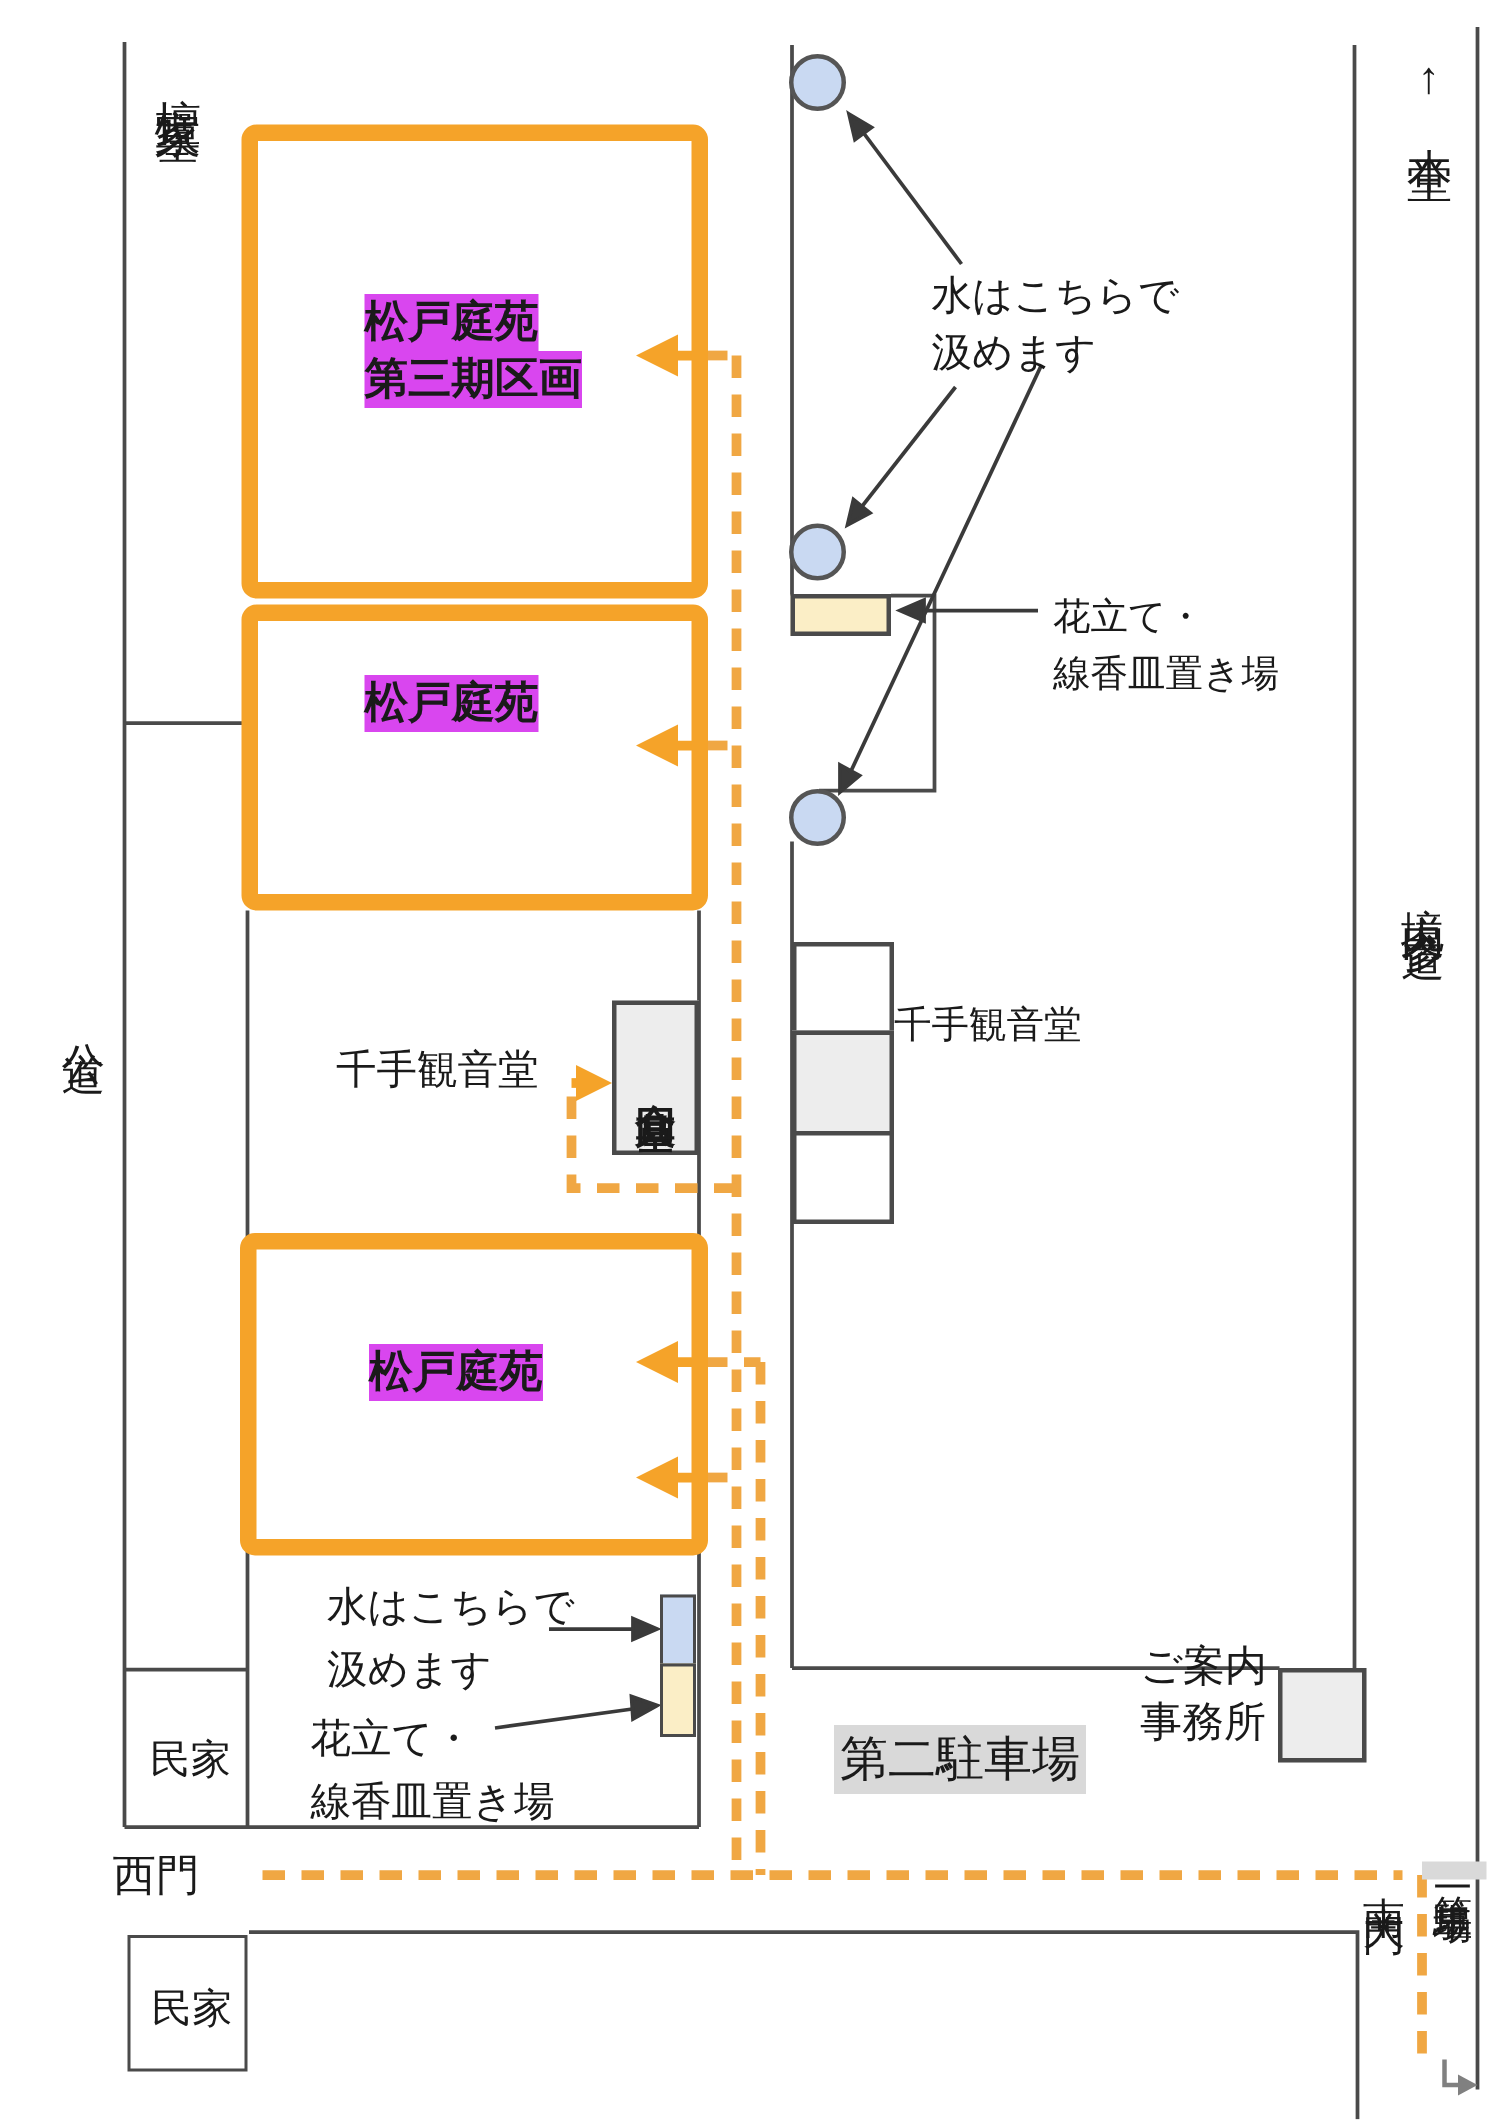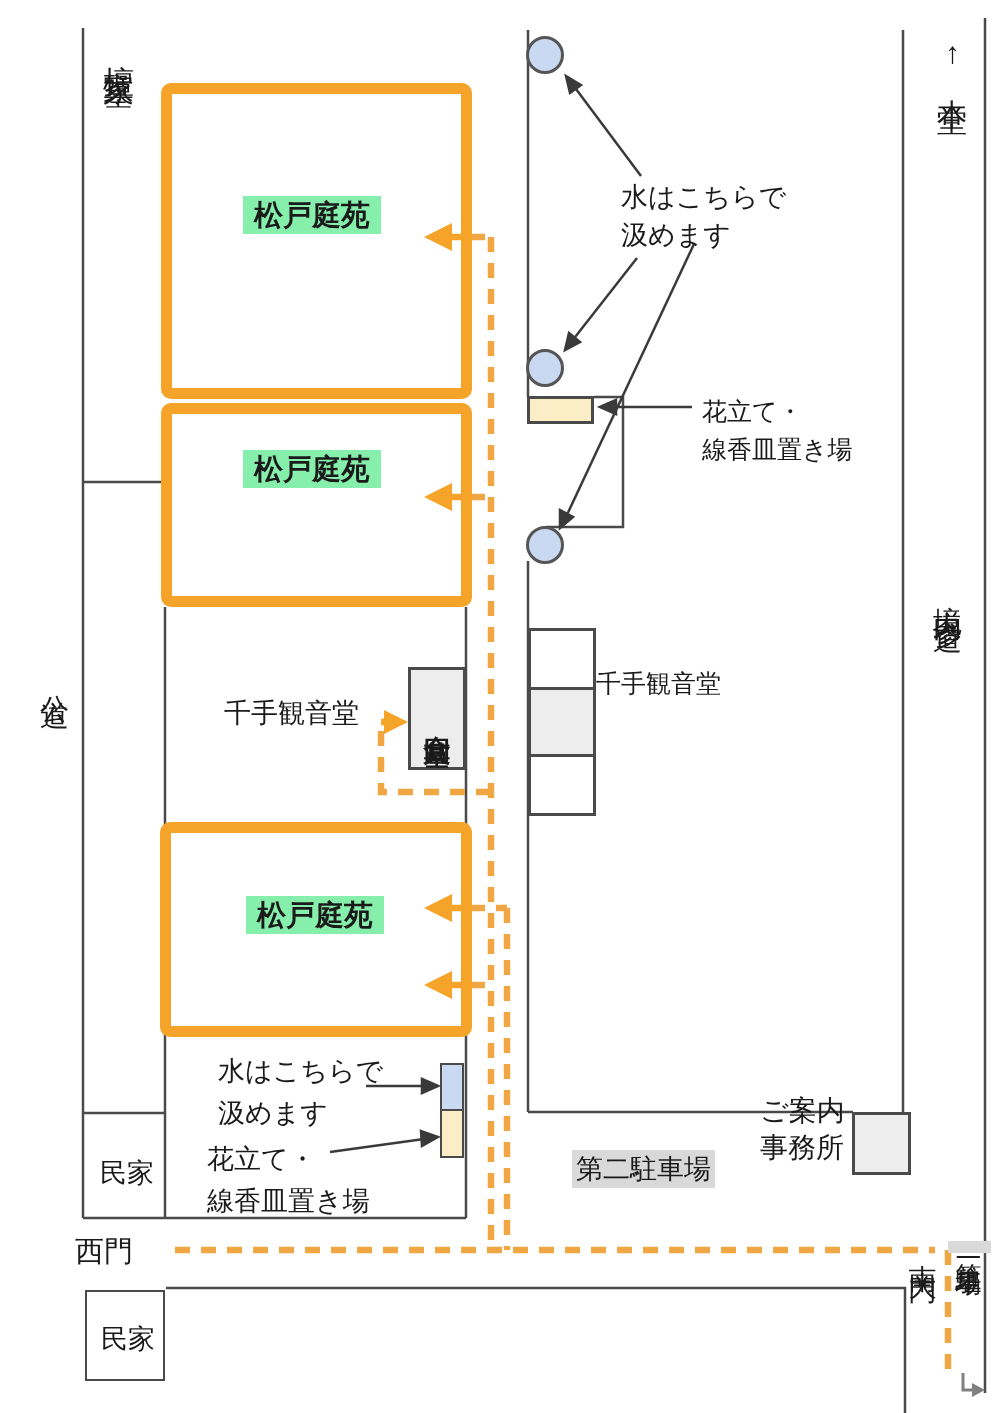--- a/index.html
+++ b/index.html
@@ -5,21 +5,21 @@
   html,body{margin:0;padding:0;background:#fff;}
   #canvas{position:relative;width:1000px;height:1413px;background:#ffffff;overflow:hidden;
           font-family:"Liberation Sans","DejaVu Sans",sans-serif;color:#1a1a1a;}
   .abs{position:absolute;}
   .v{writing-mode:vertical-rl;text-orientation:upright;}
   .txt{font-size:27px;line-height:38px;white-space:pre;}
   svg.layer{position:absolute;left:0;top:0;}
   
   .obox{position:absolute;border:11px solid #F5A329;border-radius:10px;box-sizing:border-box;background:transparent;}
   .ph-label{position:absolute;font-weight:bold;font-size:29px;line-height:36px;}
-  .ph-label span{display:table;background:#86efac;padding:1px 11px;}
+  .ph-label span{display:table;background:#d946ef;padding:1px 0;}
   
   .fbox{position:absolute;box-sizing:border-box;border:3px solid #4a4a4a;}
   .circle{position:absolute;width:38px;height:38px;border-radius:50%;background:#C9D9F2;border:3px solid #555;box-sizing:border-box;}
   .hl-gray{background:#D9D9D9;padding:1px 4px;}
   .vlabel{letter-spacing:7px;}
   .godo{display:flex;align-items:center;justify-content:center;font-weight:600;font-size:27px;letter-spacing:3px;}
   .small-note{font-size:26px;line-height:38px;white-space:pre;}
 </style>
 </head>
 <body>
@@ -89,20 +89,21 @@
       <polygon points="985,1390 972,1383 972,1397" fill="#808080"></polygon>
     </g>
   </svg>
 
   <div class="obox" style="left:161px;top:83px;width:311px;height:316px;"></div>
   <div class="obox" style="left:161px;top:403px;width:311px;height:204px;"></div>
   <div class="obox" style="left:160px;top:822px;width:312px;height:215px;"></div>
 
   <div class="ph-label" style="left:243px;top:196px;">
     <span>松戸庭苑</span>
+    <span>第三期区画</span>
   </div>
   <div class="ph-label" style="left:243px;top:450px;">
     <span>松戸庭苑</span>
   </div>
   <div class="ph-label" style="left:246px;top:896px;">
     <span>松戸庭苑</span>
   </div>
 
   <div class="circle" style="left:526px;top:36px;"></div>
   <div class="circle" style="left:526px;top:349px;"></div>
@@ -141,21 +142,21 @@
 線香皿置き場</div>
   <div class="abs small-note" style="left:218px;top:1050px;font-size:27px;line-height:42px;">水はこちらで
 汲めます</div>
   <div class="abs small-note" style="left:207px;top:1138px;font-size:27px;line-height:42px;">花立て・
 線香皿置き場</div>
 
   <div class="abs txt" style="left:100px;top:1154px;">民家</div>
   <div class="abs txt" style="left:75px;top:1232px;font-size:29px;">西門</div>
   <div class="abs txt" style="left:101px;top:1320px;">民家</div>
 
-  <div class="abs hl-gray" style="left:572px;top:1150px;font-size:27px;">第二駐車場</div>
+  <div class="abs hl-gray" style="left:556px;top:1150px;font-size:32px;">第二駐車場</div>
   <div class="abs small-note" style="left:760px;top:1092px;font-size:28px;line-height:37px;">ご案内
 事務所</div>
 
   <div class="abs v" style="left:903px;top:1243px;font-size:28px;letter-spacing:6px;"><span>南大門</span><span>↓</span></div>
 
   <div class="abs v hl-gray" style="left:948px;top:1241px;font-size:26px;letter-spacing:2px;">第一駐車場</div>
 
 </div>
 
 </body></html>

